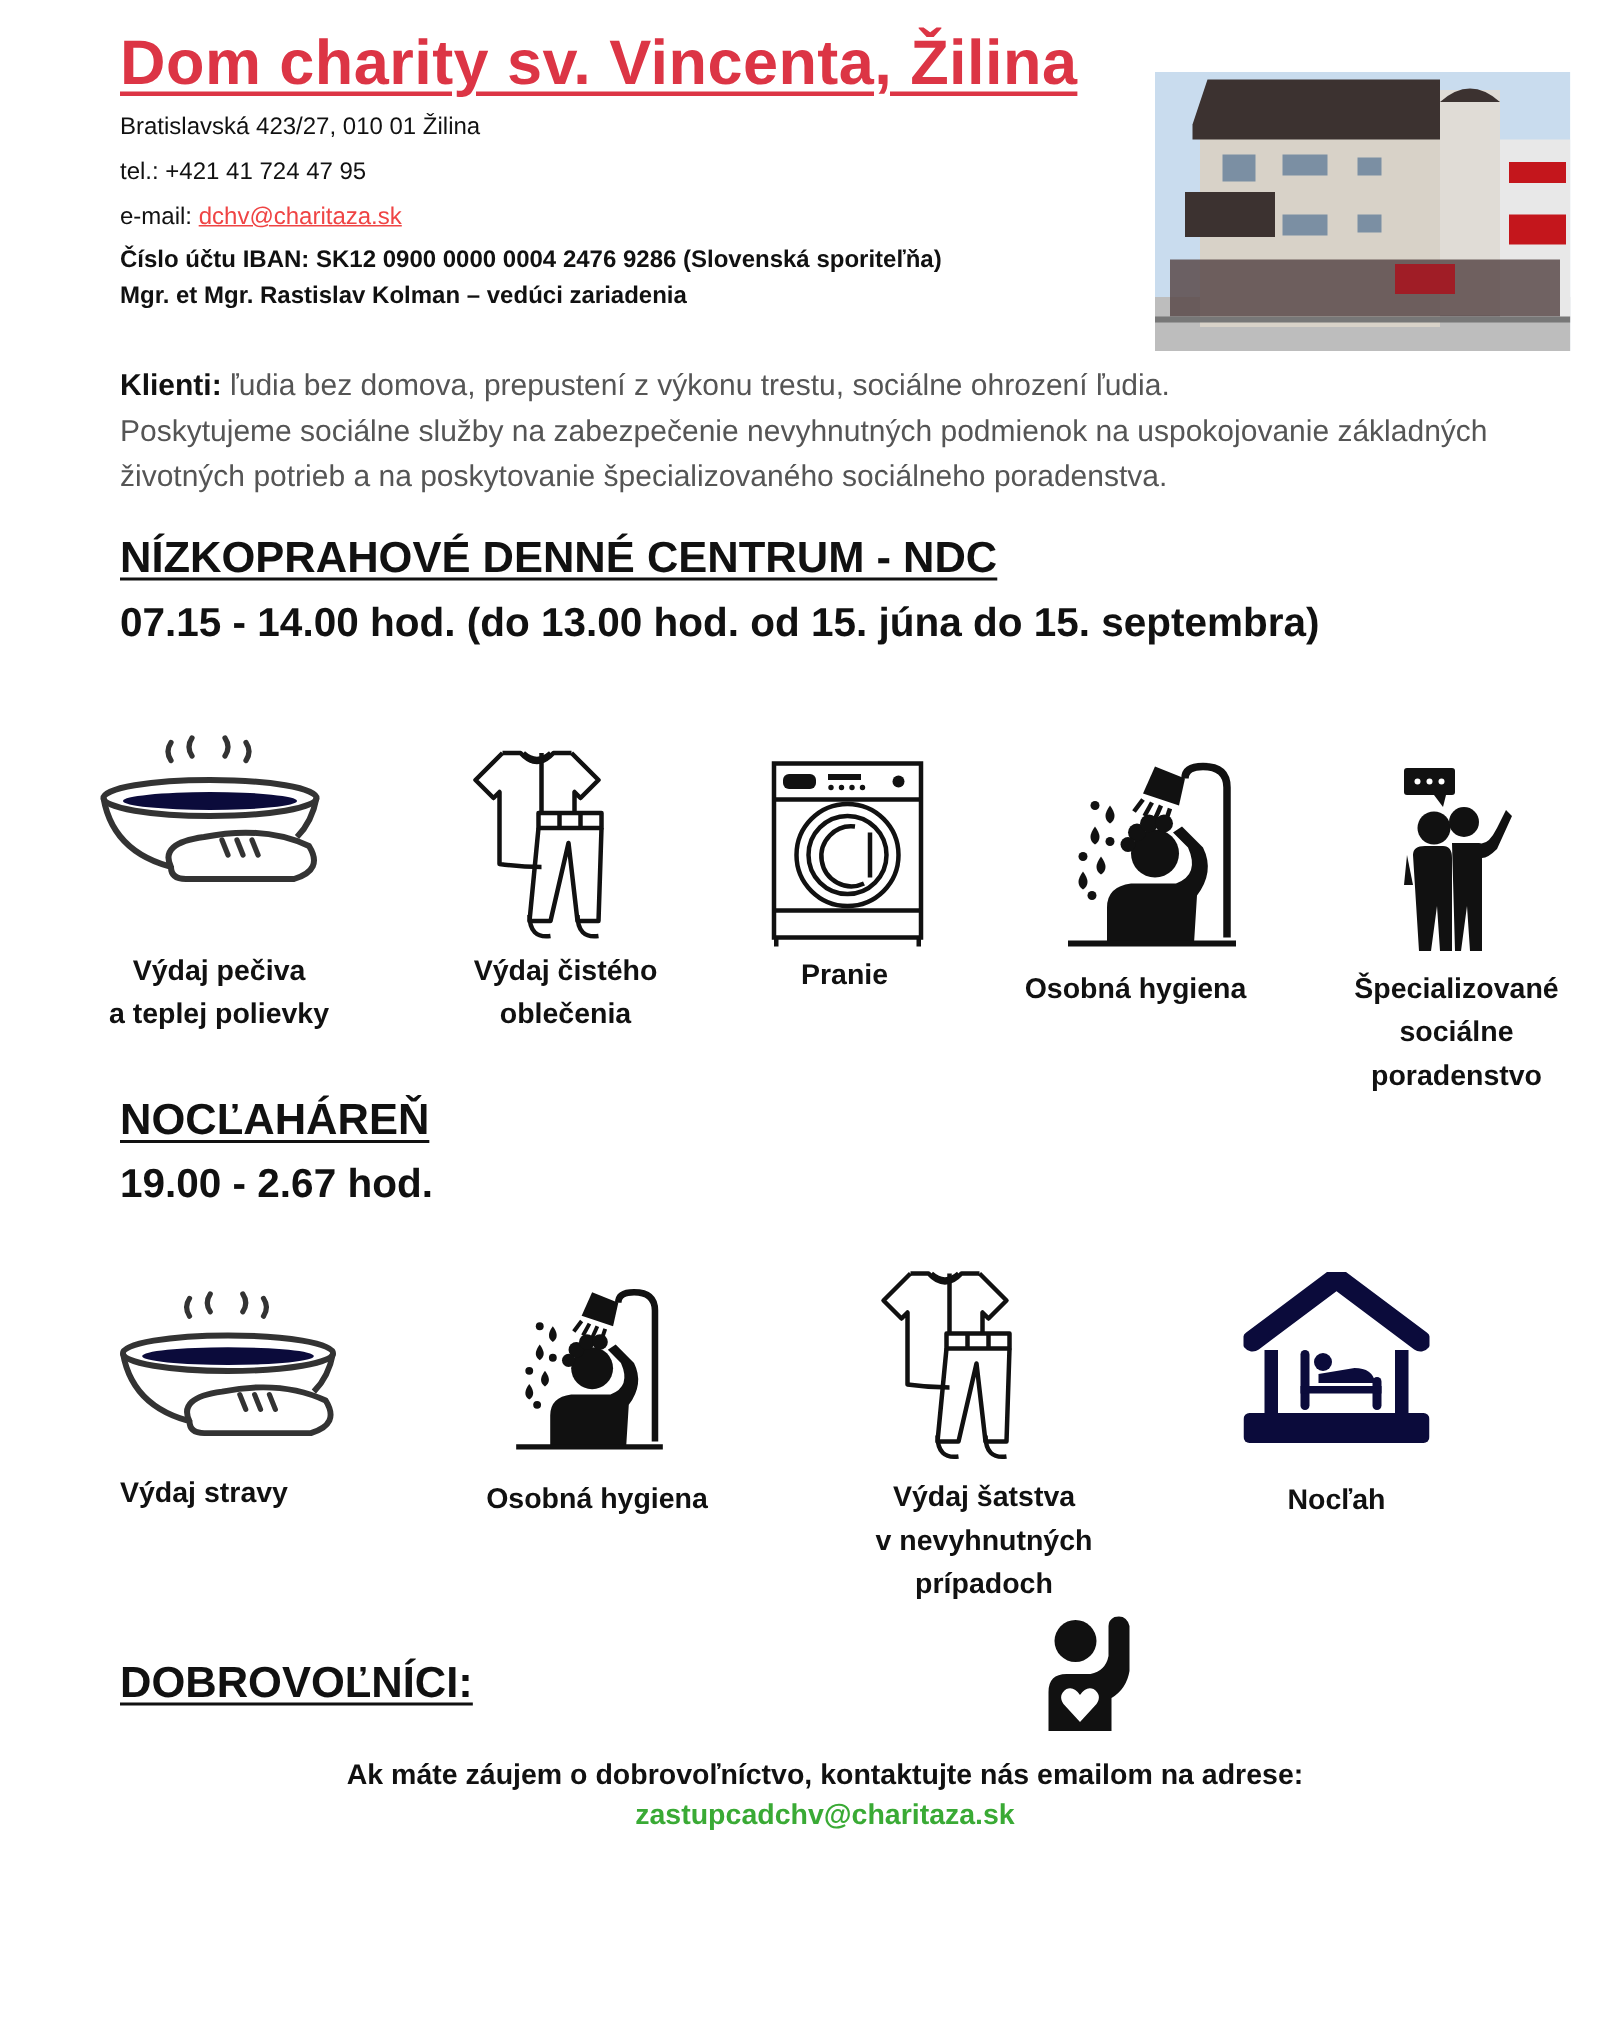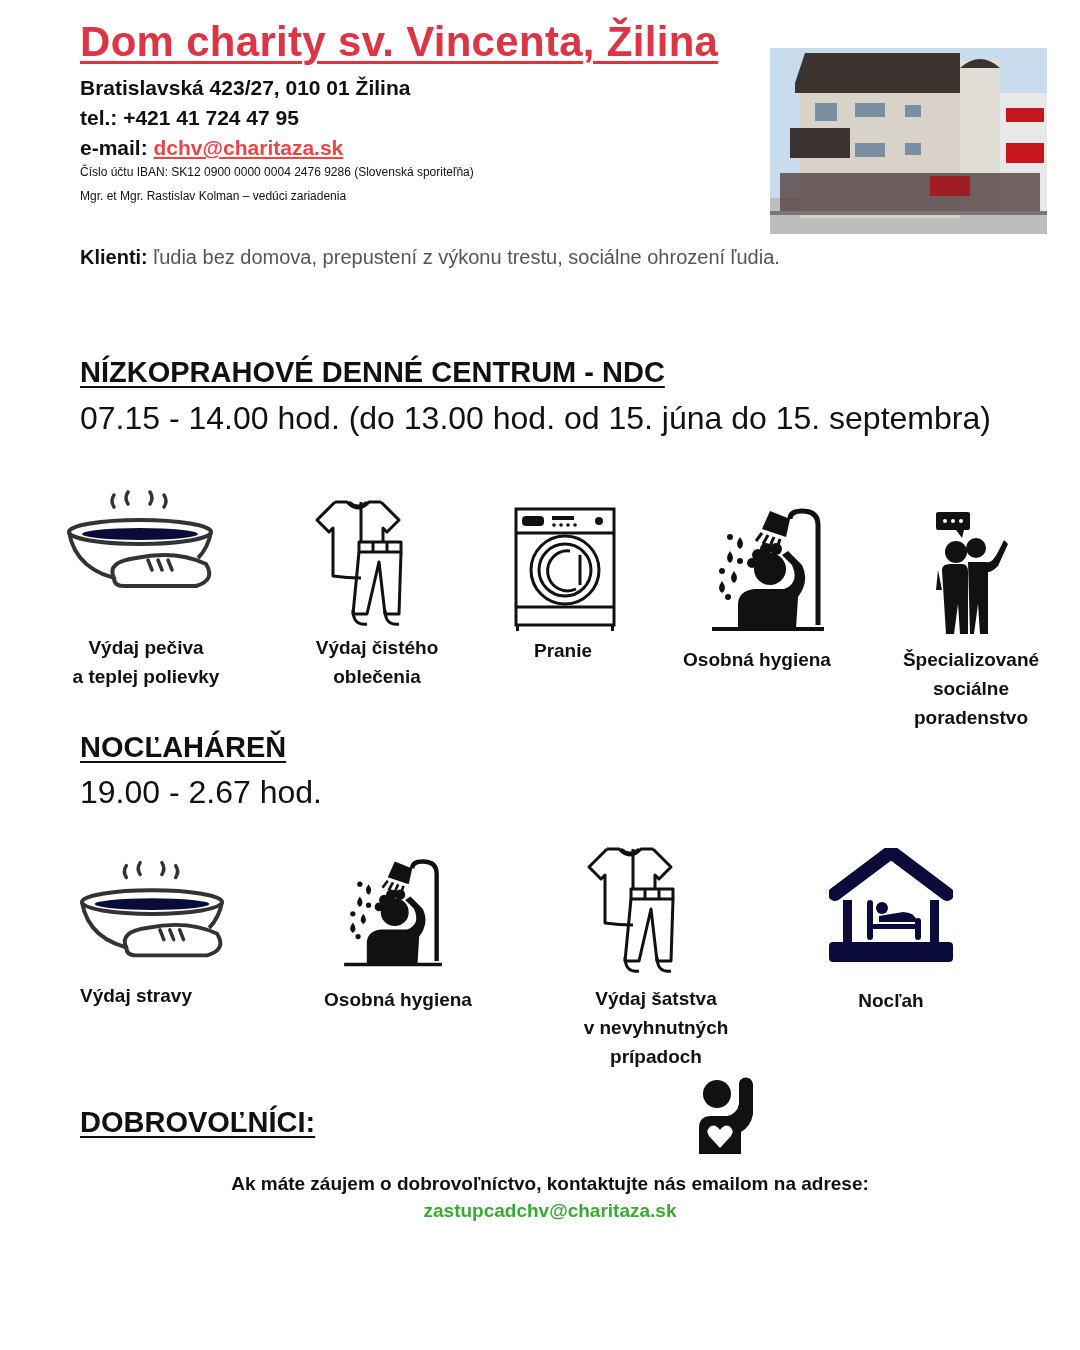--- a/index.html
+++ b/index.html
@@ -2,29 +2,29 @@
 <html><head>
 <meta charset="utf-8">
 <style>
   html, body { margin: 0; padding: 0; background: #ffffff; }
   body { width: 1080px; height: 1350px; position: relative; overflow: hidden;
          font-family: "Liberation Sans", "DejaVu Sans", sans-serif; color: #111; }
   .abs { position: absolute; }
   .title { left: 80px; top: 18px; font-size: 42px; font-weight: bold; color: #dc3545;
            text-decoration: underline; text-decoration-thickness: 3px; text-underline-offset: 5px;
            letter-spacing: 0.3px; white-space: nowrap; }
-  .addr { left: 80px; font-weight: bold; font-size: 21px; white-space: nowrap; }
-  .small { left: 80px; font-weight: normal; font-size: 12px; white-space: nowrap; }
+  .addr { left: 80px; font-weight: normal; font-size: 16px; white-space: nowrap; }
+  .small { left: 80px; font-weight: bold; font-size: 16px; white-space: nowrap; }
   .email-link { color: #ef4444; text-decoration: underline; }
   .photo { left: 770px; top: 48px; width: 277px; height: 186px; overflow: hidden; }
   .intro { left: 80px; top: 242px; width: 960px; font-size: 20px; line-height: 30.5px; color: #555; }
   .intro b { color: #111; }
   .h2 { left: 80px; font-weight: bold; font-size: 29px; text-decoration: underline;
         text-decoration-thickness: 2px; text-underline-offset: 4px; white-space: nowrap; }
-  .hours { left: 80px; font-weight: normal; font-size: 32px; white-space: nowrap; }
+  .hours { left: 80px; font-weight: bold; font-size: 27px; white-space: nowrap; }
   .svc-label { font-weight: bold; font-size: 19px; text-align: center; line-height: 29px; white-space: nowrap; }
   .icon svg { display: block; }
   .vol-text { left: 0; width: 1100px; text-align: center; top: 1173px; font-weight: bold; font-size: 19px; }
   .vol-email { left: 0; width: 1100px; text-align: center; top: 1200px; font-weight: bold; font-size: 19px; color: #3aaa35; }
 </style>
 </head>
 <body>
 
 <div class="abs title">Dom charity sv. Vincenta, Žilina</div>
 <div class="abs addr" style="top:76px">Bratislavská 423/27, 010 01 Žilina</div>
@@ -53,20 +53,21 @@
     <rect x="135" y="95" width="16" height="12" fill="#7b8fa3"></rect>
     <rect x="20" y="80" width="60" height="30" fill="#3c3230"></rect>
     <rect x="10" y="125" width="260" height="38" fill="#5a4a4a" opacity="0.85"></rect>
     <rect x="160" y="128" width="40" height="20" fill="#a01d26"></rect>
     <rect x="0" y="163" width="277" height="4" fill="#777"></rect>
   </svg>
 </div>
 
 <div class="abs intro">
   <b>Klienti:</b><span> ľudia bez domova, prepustení z výkonu trestu, sociálne ohrození ľudia.</span><br>
+  <span>Poskytujeme sociálne služby na zabezpečenie nevyhnutných podmienok na uspokojovanie základných životných potrieb a na poskytovanie špecializovaného sociálneho poradenstva.</span>
 </div>
 
 <div class="abs h2" style="top:356px">NÍZKOPRAHOVÉ DENNÉ CENTRUM - NDC</div>
 <div class="abs hours" style="top:400px">07.15 - 14.00 hod. (do 13.00 hod. od 15. júna do 15. septembra)</div>
 
 <div class="abs icon" style="left:66px; top:490px">
   <svg width="148" height="102" viewBox="0 0 148 102">
     <g fill="none" stroke="#333" stroke-width="3.5" stroke-linecap="round">
       <path d="M48 5 q-4 6 0 12"></path>
         <path d="M62 2 q-4 6 0 12"></path>

